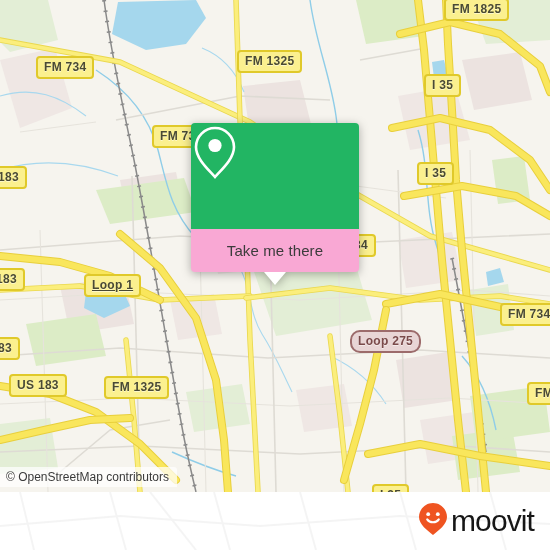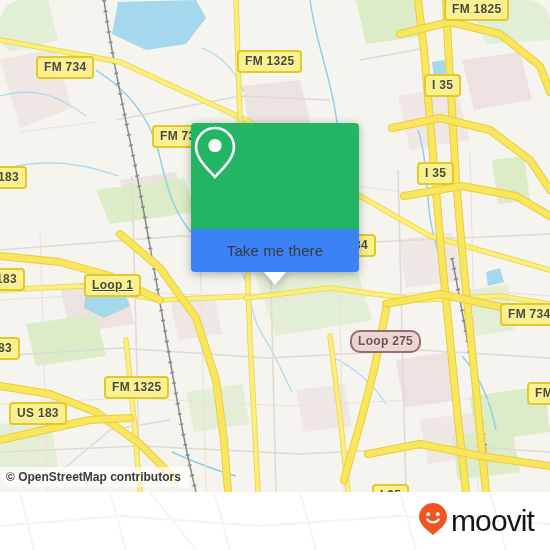--- a/index.html
+++ b/index.html
@@ -4,21 +4,21 @@
 <style>
   html,body{margin:0;padding:0;}
   body{
     width:550px;height:550px;overflow:hidden;
     font-family:"Liberation Sans", sans-serif;
     background:#f7f5ef;
   }
   #app{position:relative;width:550px;height:550px;overflow:hidden;background:#f7f5ef;}
 
   
-  #map{position:absolute;left:0;top:0;width:550px;height:492px;overflow:hidden;background:#f6f4ee;border-radius:22px;}
+  #map{position:absolute;left:0;top:0;width:550px;height:492px;overflow:hidden;background:#f6f4ee;}
   #map svg{position:absolute;left:0;top:0;}
 
   
   .shield{
     position:absolute;
     box-sizing:border-box;
     background:#fbf08f;
     border:2px solid #e0c92a;
     border-radius:4px;
     color:#4a4a33;
@@ -42,21 +42,21 @@
   #popup{
     position:absolute;left:191px;top:123px;width:168px;
     filter:drop-shadow(0 2px 5px rgba(0,0,0,.30));
   }
   #popup-top{
     height:106px;background:#22b563;
     border-radius:4px 4px 0 0;
     display:flex;align-items:center;justify-content:center;
   }
   #popup-bottom{
-    background:#3b82f6;height:43px;
+    background:#f9a8d4;height:43px;
     border-radius:0 0 4px 4px;
     display:flex;align-items:center;justify-content:center;
   }
   #popup-label{
     font-size:15px;color:#3b3b3b;font-weight:400;letter-spacing:.1px;
   }
   #popup-tail{
     position:absolute;left:50%;top:149px;margin-left:-11px;
     width:0;height:0;
     border-left:11px solid transparent;
@@ -64,21 +64,20 @@
     border-top:13px solid #ffffff;
   }
 
   
   #attrib{
     position:absolute;left:0;top:467px;
     background:rgba(255,255,255,.72);
     padding:3px 8px 3px 6px;
     font-size:12px;color:#3a3a3a;
     border-radius:0 3px 0 0;
-    font-weight:bold;
   }
 
   
   #footer{
     position:absolute;left:0;top:492px;width:550px;height:58px;
     background:#ffffff;overflow:hidden;
   }
   #footer-ghost{position:absolute;left:0;top:0;opacity:.10;}
   #footer-title{
     position:absolute;left:21px;top:0;height:58px;
@@ -246,21 +245,21 @@
         <div class="shield" style="left: 417px; top: 162px;">I 35</div>
         <div class="shield" style="left: -10px; top: 166px;">183</div>
         <div class="shield" style="left: 339px; top: 234px;">734</div>
         <div class="shield" style="left: -12px; top: 268px;">183</div>
         <div class="shield" style="left: 84px; top: 274px; text-decoration: underline;">Loop 1</div>
         <div class="shield" style="left: 500px; top: 303px;">FM 734</div>
         <div class="shield loop" style="left: 350px; top: 330px;">Loop 275</div>
         <div class="shield" style="left: -10px; top: 337px;">83</div>
         <div class="shield" style="left: 104px; top: 376px;">FM 1325</div>
         <div class="shield" style="left: 527px; top: 382px;">FM</div>
-        <div class="shield" style="left: 9px; top: 402px;">US 183</div>
+        <div class="shield" style="left: 9px; top: 374px;">US 183</div>
         <div class="shield" style="left: 372px; top: 484px;">I 35</div>
       </div>
 
     <div id="popup">
       <div id="popup-top">
         <span>
           <svg width="48" height="58" viewBox="0 0 48 58" aria-hidden="true">
             <path d="M24 5 C 13.5 5, 5 13.5, 5 24 C 5 36, 18 47, 24 54 C 30 47, 43 36, 43 24 C 43 13.5, 34.5 5, 24 5 Z" fill="none" stroke="#ffffff" stroke-width="2.6"></path>
             <circle cx="24" cy="22.5" r="6.6" fill="#ffffff"></circle>
           </svg>

